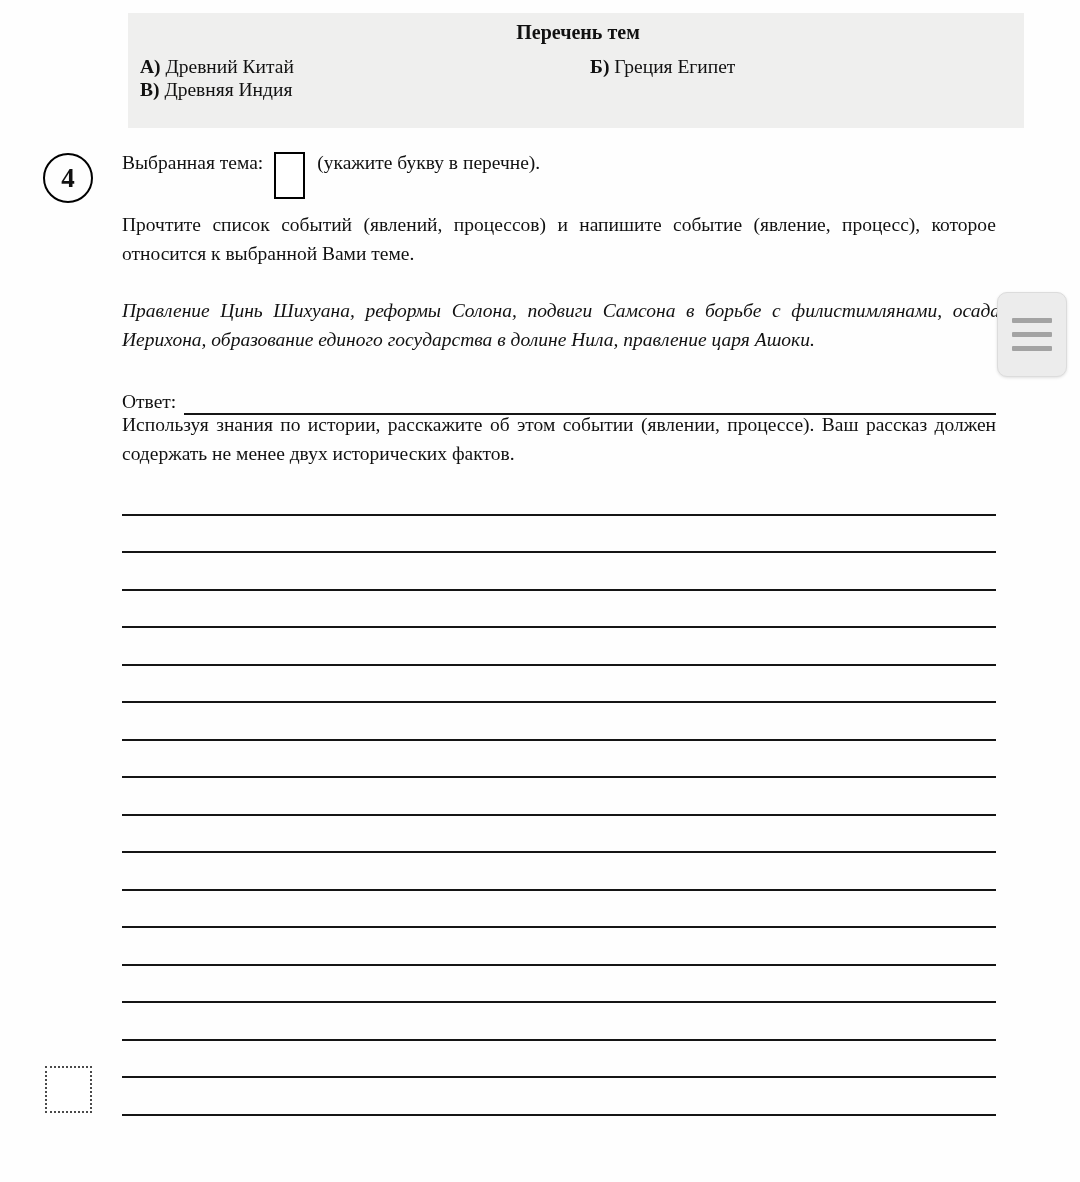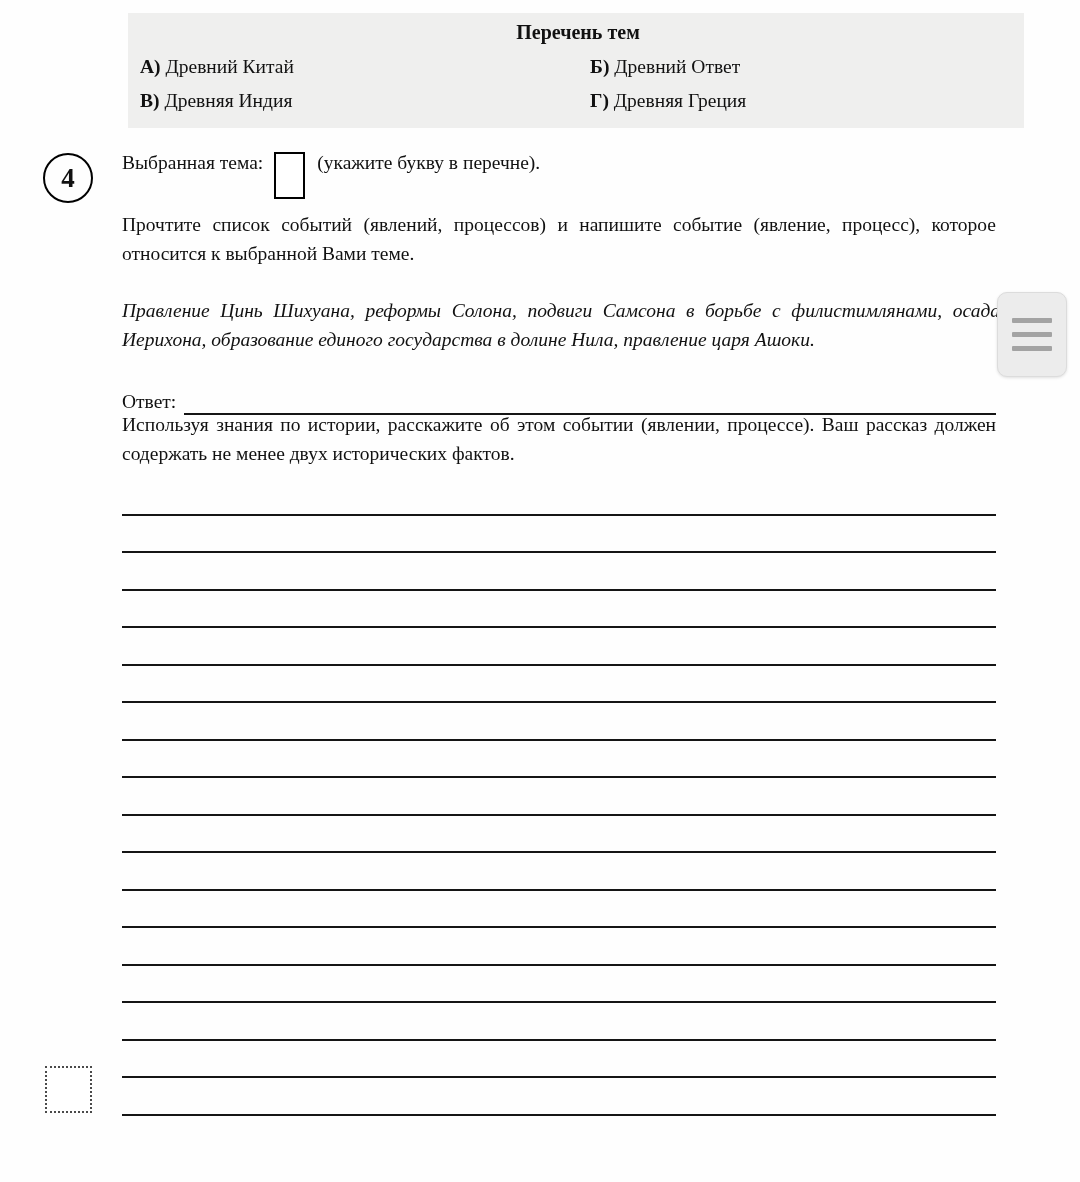--- a/index.html
+++ b/index.html
@@ -31,21 +31,21 @@
   .topics-title{
     text-align:center;
     font-weight:bold;
     font-size:20px;
     line-height:24px;
   }
   .topics-grid{
     margin-top:12px;
     display:grid;
     grid-template-columns:450px auto;
-    row-gap:12px;
+    row-gap:1px;
     font-size:19.5px;
     line-height:22px;
   }
   .topic b{font-weight:bold;}
   
   .qnum{
     position:absolute;left:43px;top:153px;
     width:50px;height:50px;
     border:2.5px solid #000;
     border-radius:50%;
@@ -134,29 +134,25 @@
 
   <div class="topics-box">
     <div class="topics-title">Перечень тем</div>
     <div class="topics-grid">
       <div class="topic">
         <b>А)</b>
         <span>Древний Китай</span>
       </div>
       <div class="topic">
         <b>Б)</b>
-        <span>Древний Ответ</span>
+        <span>Греция Египет</span>
       </div>
       <div class="topic">
         <b>В)</b>
         <span>Древняя Индия</span>
-      </div>
-      <div class="topic">
-        <b>Г)</b>
-        <span>Древняя Греция</span>
       </div>
     </div>
   </div>
 
   <div class="qnum">4</div>
 
   <div class="chosen-row">
     <span>Выбранная тема:</span>
     <span class="theme-box"></span>
     <span>(укажите букву в перечне).</span>

